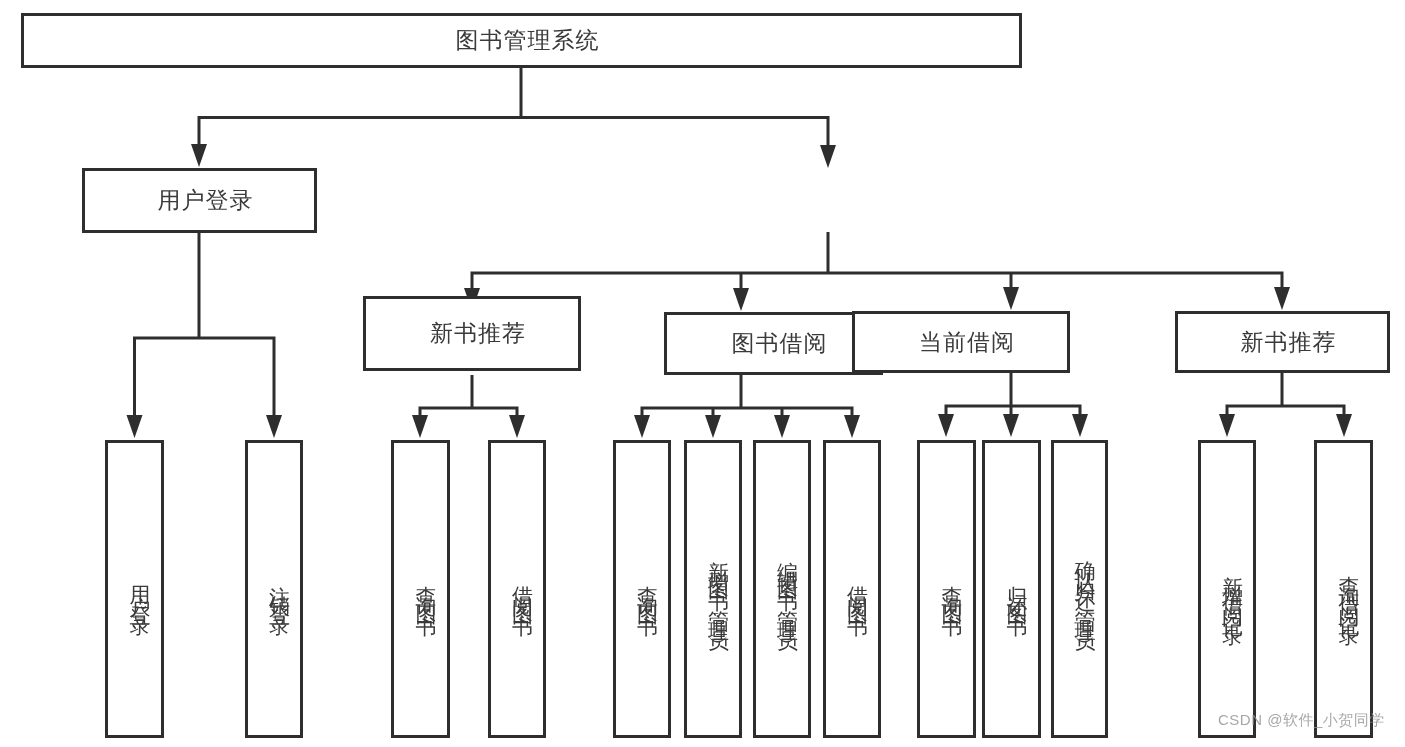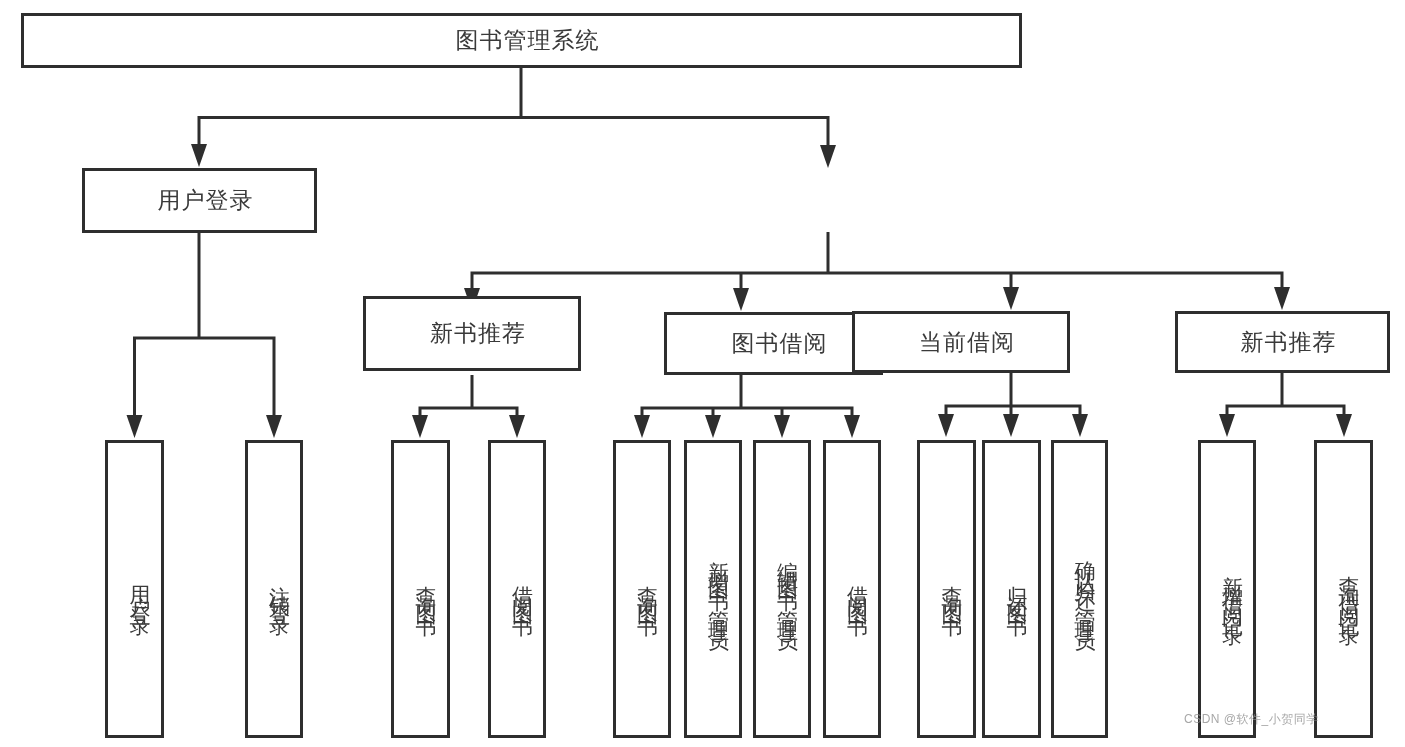--- a/index.html
+++ b/index.html
@@ -17,22 +17,22 @@
     border:3px solid var(--line,#2e2e2e);
     display:flex;align-items:center;justify-content:center;padding-left:12px;
   }
   .hbox{font-size:23px;letter-spacing:1px;white-space:nowrap;}
   .vbox{font-size:21px;}
   .vtext{
     writing-mode:vertical-lr;text-orientation:mixed;
     letter-spacing:10px;line-height:1.1;
   }
   .watermark{
-    position:absolute;left:1184px;top:711px;
-    font-size:12px;letter-spacing:0.5px;white-space:nowrap;
+    position:absolute;left:1218px;top:711px;
+    font-size:15px;letter-spacing:0.5px;white-space:nowrap;
     color:var(--wm,rgba(145,145,145,0.8));
   }
 </style>
 </head>
 <body>
 
 <div class="stage" style="--bg: #ffffff; --line: #2e2e2e; --text: #3a3a3a; --wm: rgba(145,145,145,0.8);">
 
   <svg class="wires" viewBox="0 0 1405 747">
 

